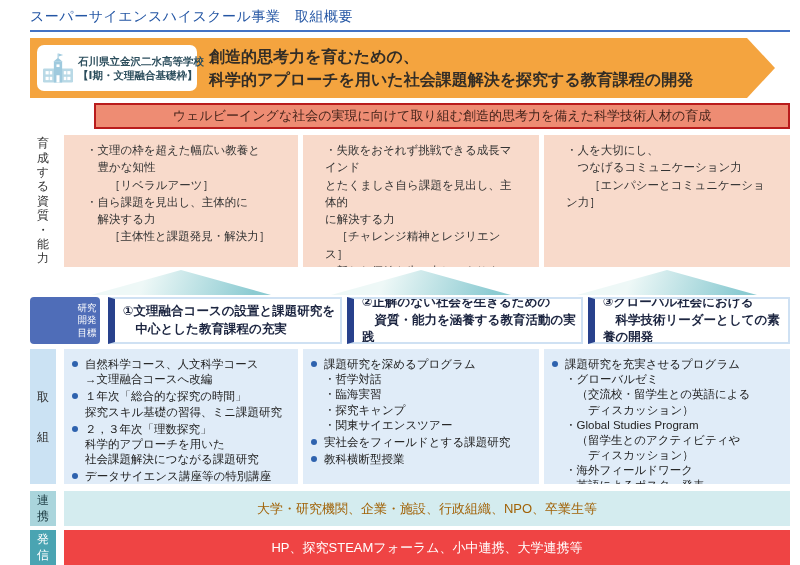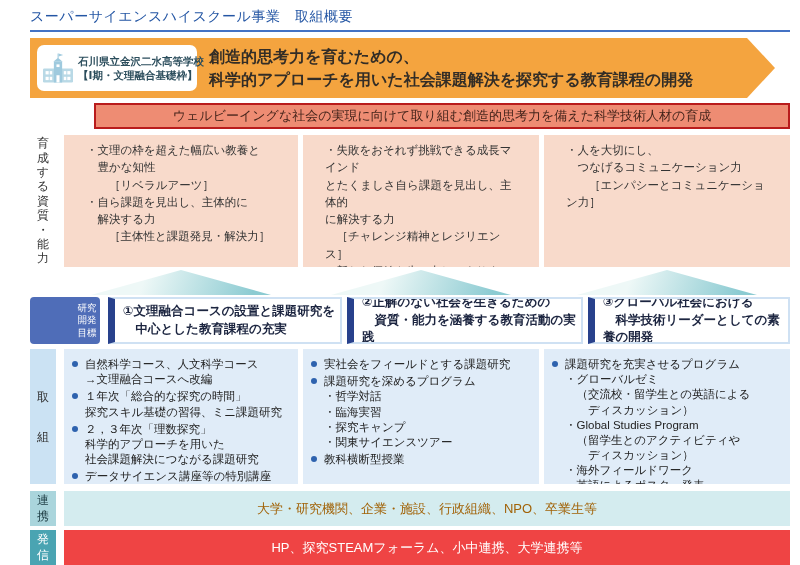--- a/index.html
+++ b/index.html
@@ -184,29 +184,29 @@
 社会課題解決につながる課題研究</span>
         </div>
       <div class="bi">
           <span class="dot"></span>
           <span class="bi-t">データサイエンス講座等の特別講座</span>
         </div>
     </div>
     <div class="c2 ibox">
       <div class="bi">
           <span class="dot"></span>
-          <span class="bi-t">実社会をフィールドとする課題研究</span>
-        </div>
-      <div class="bi">
-          <span class="dot"></span>
           <span class="bi-t">課題研究を深めるプログラム
 ・哲学対話
 ・臨海実習
 ・探究キャンプ
 ・関東サイエンスツアー</span>
+        </div>
+      <div class="bi">
+          <span class="dot"></span>
+          <span class="bi-t">実社会をフィールドとする課題研究</span>
         </div>
       <div class="bi">
           <span class="dot"></span>
           <span class="bi-t">教科横断型授業</span>
         </div>
     </div>
     <div class="c3 ibox">
       <div class="bi">
           <span class="dot"></span>
           <span class="bi-t">課題研究を充実させるプログラム

